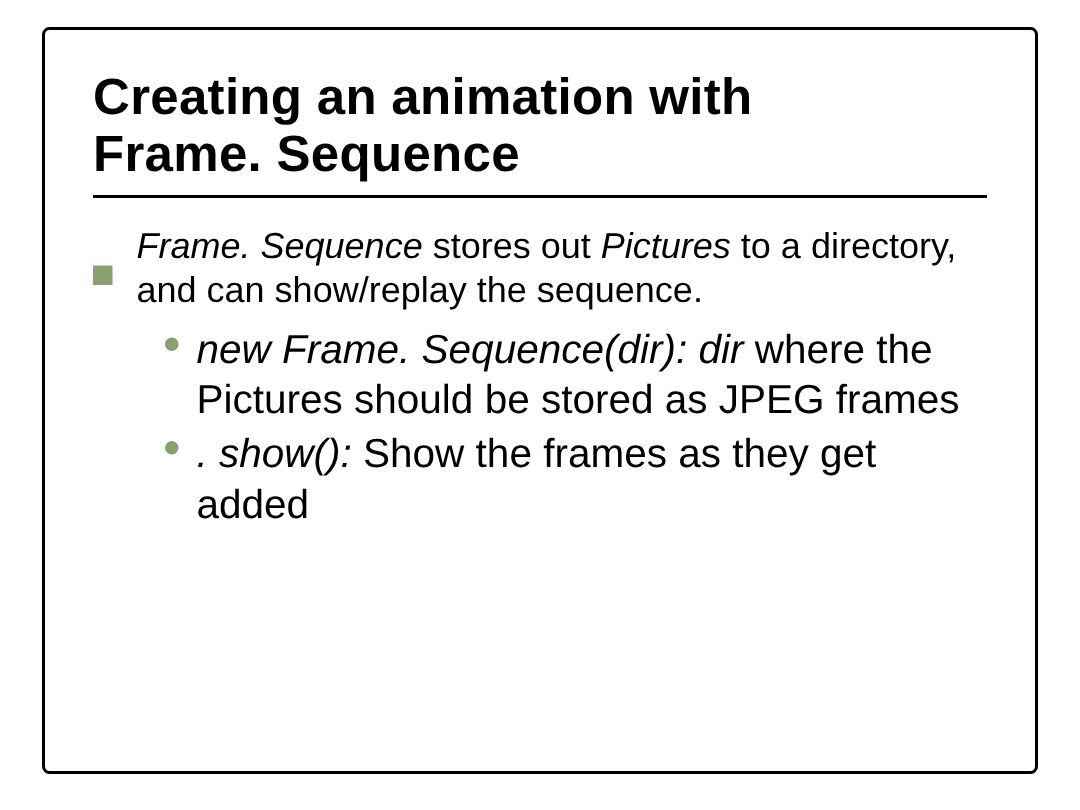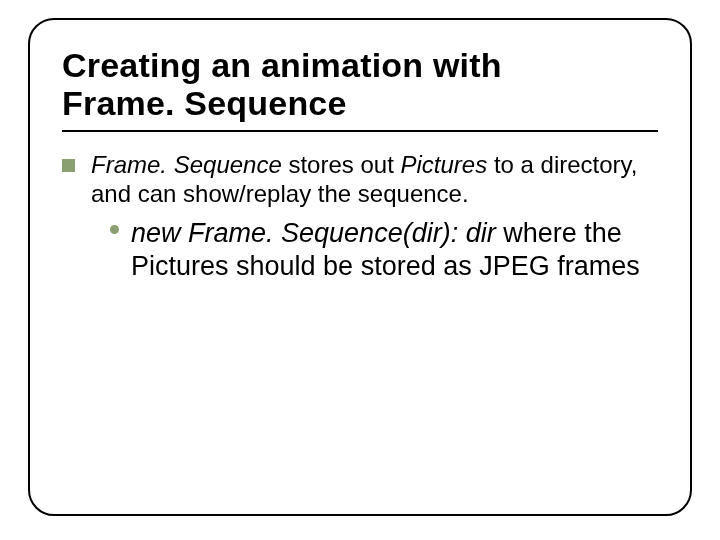--- a/index.html
+++ b/index.html
@@ -16,42 +16,42 @@
     width: 720px;
     height: 540px;
     padding: 18px 28px 24px 28px;
     position: relative;
   }
   .frame {
     box-sizing: border-box;
     width: 100%;
     height: 100%;
     border: 2px solid #000;
-    border-radius: 26px;
+    border-radius: 5px;
     padding: 22px 32px 26px 32px;
   }
   .title {
     font-size: 34px;
     font-weight: 900;
     line-height: 1.12;
     letter-spacing: 0.2px;
     margin: 4px 0 6px 0;
   }
   .rule {
     border: none;
     border-top: 2px solid #000;
     margin: 8px 0 18px 0;
   }
   .body {
     font-size: 24px;
     line-height: 1.22;
   }
   .b1 {
     display: flex;
-    align-items: flex-start;
+    align-items: center;
     margin: 2px 0 8px 0;
   }
   .b1 .dot {
     flex: 0 0 auto;
     width: 13px;
     height: 13px;
     background: #8aa070; 
     margin-top: 9px;
     margin-right: 16px;
   }
@@ -107,19 +107,25 @@
       <div class="sub">
 
         <div class="row">
           <div class="disc"></div>
           <div class="txt">
             <span class="i">new Frame. Sequence(dir): dir</span><span> where the Pictures should be stored as JPEG frames</span>
           </div>
         </div>
 
 
+        <div class="row">
+          <div class="disc"></div>
+          <div class="txt">
+            <span class="i">. show():</span><span> Show the frames as they get added</span>
+          </div>
+        </div>
 
 
       </div>
 
     </div>
   </div>
 </div>
 
 </body></html>

